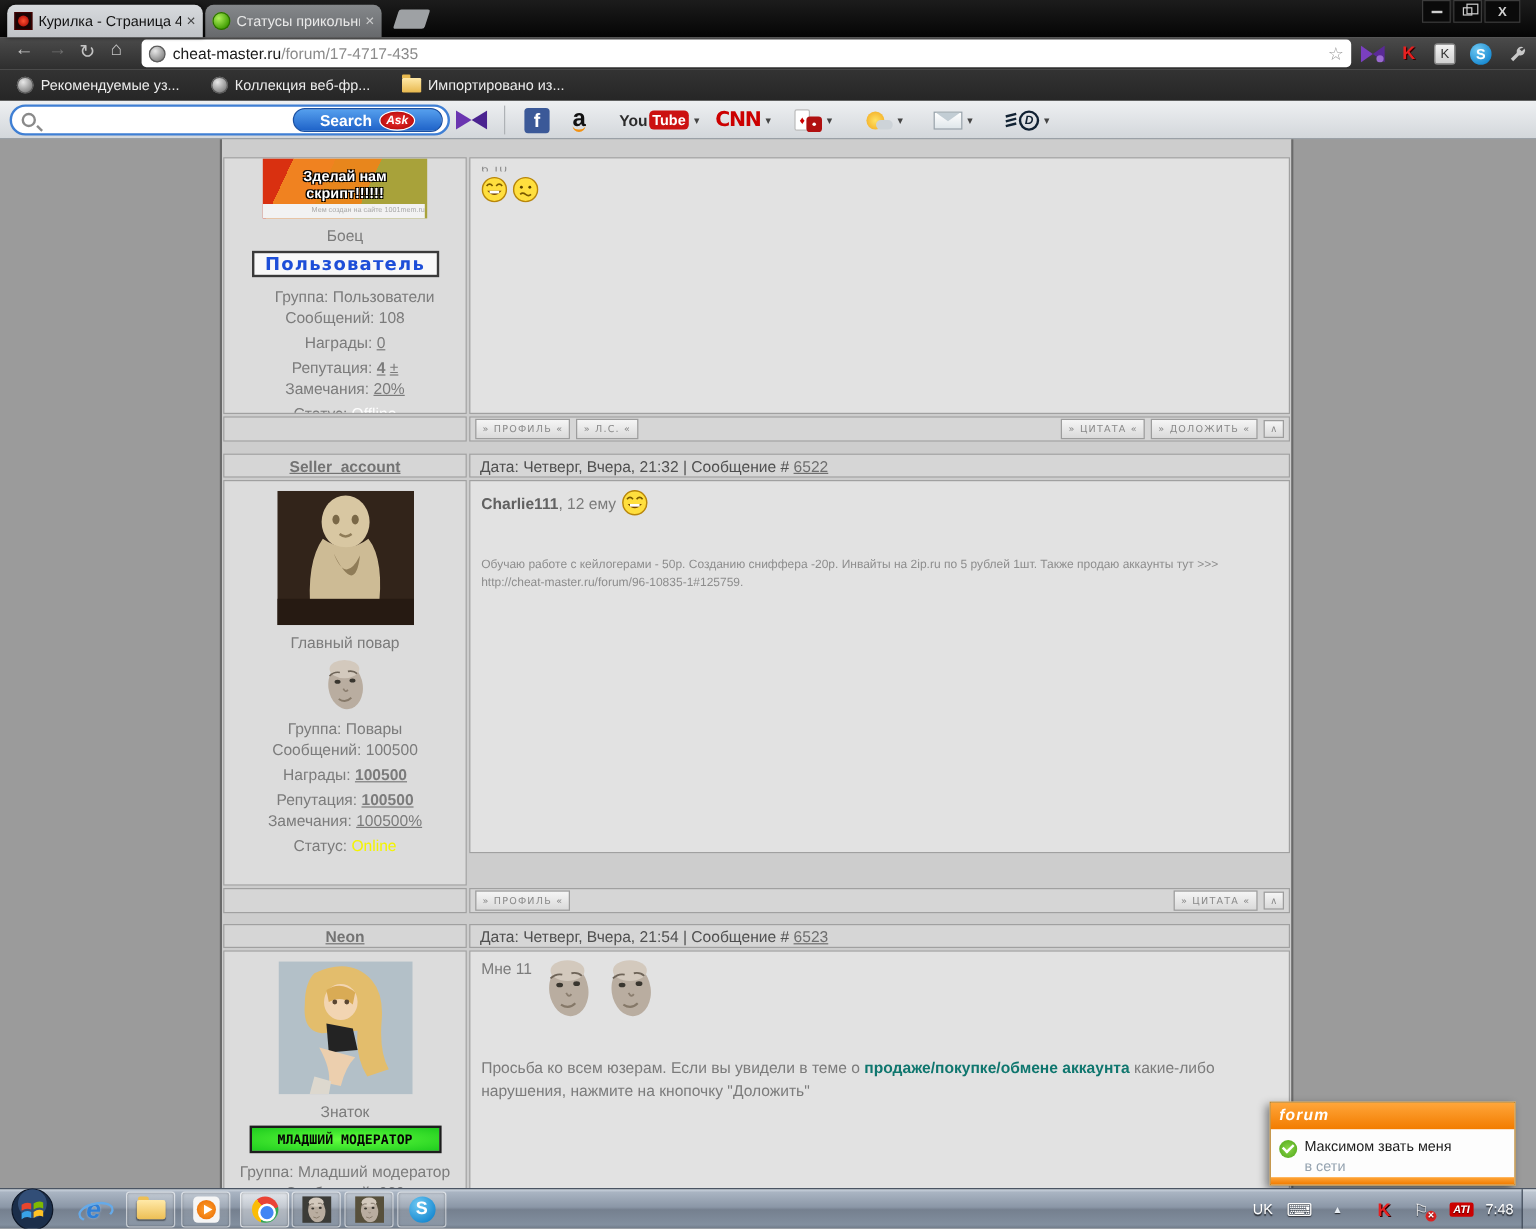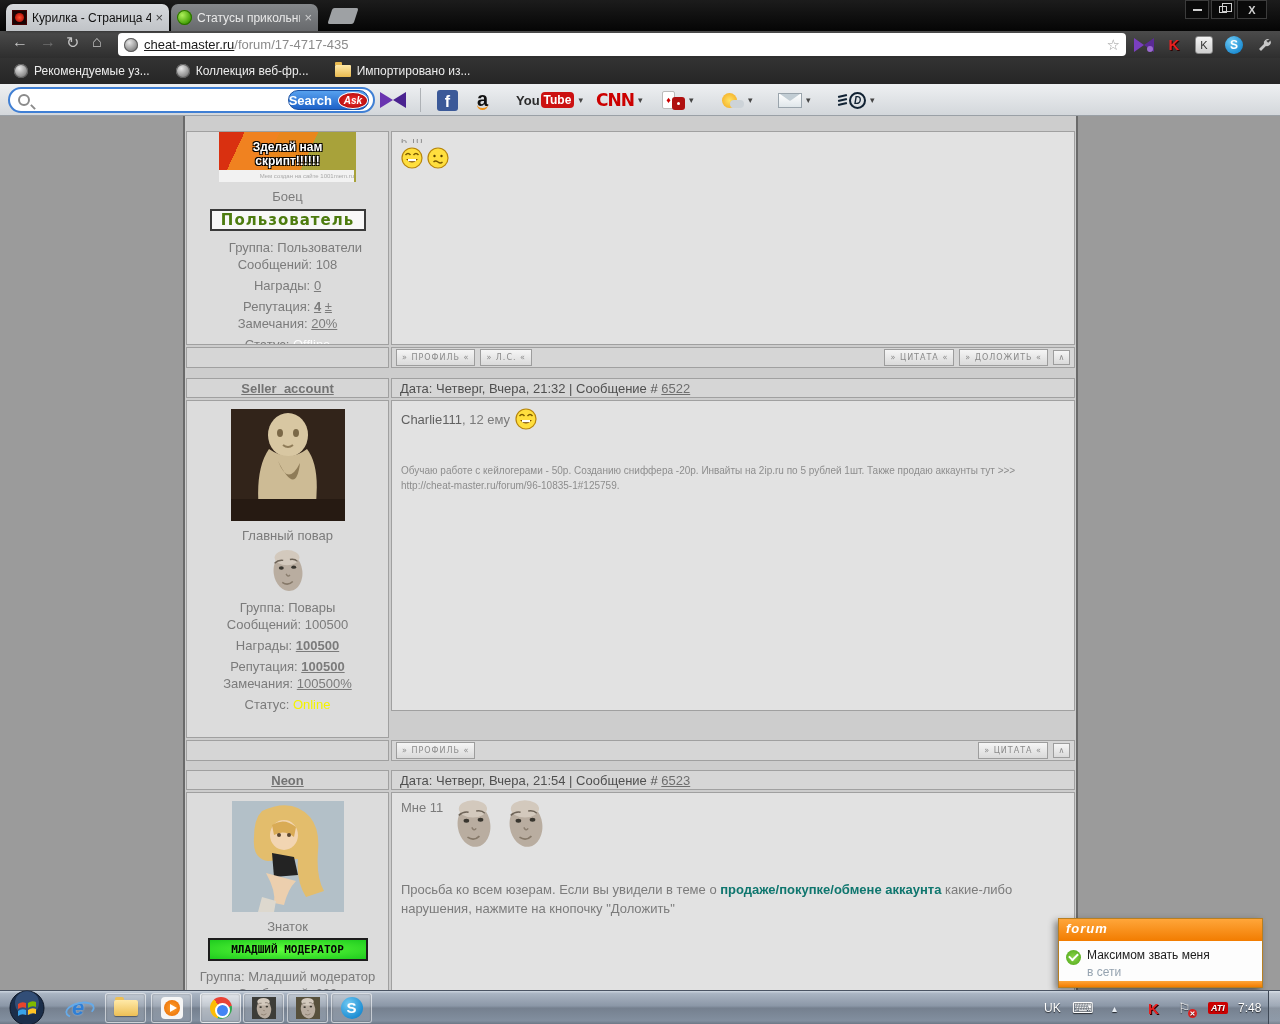--- a/index.html
+++ b/index.html
@@ -20,38 +20,38 @@
   .newtab { position:absolute; left:330px; top:8px; width:26px; height:16px; background:#9ea1a4; transform:skewX(-18deg); border-radius:2px; }
   .wctl { position:absolute; top:0; height:19px; background:#0a0a0a; border:1px solid #3c3c3c; color:#cfcfcf; display:flex; align-items:center; justify-content:center; font-size:11px; font-weight:bold; }
   .minbar { width:9px; height:2px; background:#cfcfcf; }
   .restsq { width:8px; height:7px; border:1px solid #cfcfcf; position:relative; background:#0a0a0a; }
   .restsq:before { content:""; position:absolute; left:2px; top:-4px; width:8px; height:7px; border:1px solid #cfcfcf; }
 
   #navbar { position:absolute; left:0; top:31px; width:1280px; height:27px; background:linear-gradient(#4b4b4b,#2e2e2e); }
   .navico { position:absolute; top:2px; font-size:16px; color:#c3c3c3; }
   #addrbar { position:absolute; left:118px; top:33px; width:1008px; height:23px; background:#fff; border-radius:4px; display:flex; align-items:center; padding:0 6px; }
   #addrbar .url { font-size:13px; margin-left:6px; }
-  .url-domain { color:#1b1b1b;text-decoration:underline; }
+  .url-domain { color:#1b1b1b; }
   .url-path { color:#8b8b8b; }
   .star { margin-left:auto; color:#9a9a9a; font-size:15px; }
   .extico { position:absolute; top:33px; width:24px; height:23px; display:flex; align-items:center; justify-content:center; }
 
   #bookmarksbar { position:absolute; left:0; top:58px; width:1280px; height:26px; background:linear-gradient(#333,#262626); display:flex; align-items:center; }
   .bk { display:flex; align-items:center; color:#ececec; font-size:12px; margin-left:14px; white-space:nowrap; }
   .bk .bico { margin-right:6px; }
   .globe { width:14px; height:14px; border-radius:50%; background:radial-gradient(circle at 38% 32%, #e8e8e8, #7c7c7c 75%); box-shadow:0 0 0 1px #5c5c5c inset; }
   .folder { width:16px; height:12px; background:linear-gradient(#ffe9a8,#e8b94f); border-radius:1px; position:relative; }
   .folder:before { content:""; position:absolute; top:-3px; left:0; width:7px; height:3px; background:#e8b94f; border-radius:1px 1px 0 0; }
 
   #asktoolbar { position:absolute; left:0; top:84px; width:1280px; height:32px; background:linear-gradient(#eef0f2,#d3d7db); border-bottom:1px solid #9aa0a6; }
   #searchpill { position:absolute; left:8px; top:3px; width:367px; height:26px; background:#fff; border:2px solid #3f7fd4; border-radius:13px; display:flex; align-items:center; padding:0 4px 0 8px; }
   #searchpill input { border:none; outline:none; flex:1; font-size:13px; min-width:0; background:transparent; }
   .mag { width:12px; height:12px; border:2px solid #8a8a8a; border-radius:50%; position:relative; margin-right:6px; flex:none; }
   .mag:after { content:""; position:absolute; left:10px; top:10px; width:6px; height:2px; background:#8a8a8a; transform:rotate(45deg); }
-  #searchbtn { height:20px; border-radius:10px; background:linear-gradient(#56a0ee,#1e62c8); color:#fff; font-size:13px; font-weight:bold; display:flex; align-items:center; padding:0 0; border:1px solid #1a4fa0; }
+  #searchbtn { height:20px; border-radius:10px; background:linear-gradient(#56a0ee,#1e62c8); color:#fff; font-size:13px; font-weight:bold; display:flex; align-items:center; padding:0 22px; border:1px solid #1a4fa0; }
   .asklogo { margin-left:6px; width:30px; height:17px; background:radial-gradient(#e33,#a00); border-radius:50%; color:#fff; font-style:italic; font-weight:bold; font-size:10px; display:flex; align-items:center; justify-content:center; border:1px solid #fff; }
   .tbico { position:absolute; top:5px; height:22px; display:flex; align-items:center; }
   .drop { font-size:9px; color:#444; margin-left:4px; }
   .vsep { position:absolute; left:420px; top:4px; width:1px; height:24px; background:#aeb2b6; }
   .fbbox { width:21px; height:21px; background:#3b5998; border-radius:3px; color:#fff; font-weight:bold; font-size:16px; display:flex; align-items:flex-end; justify-content:center; line-height:19px; }
   .amz { font-size:20px; font-weight:bold; color:#111; border-bottom:2px solid #f29111; border-radius:0 0 8px 8px; line-height:18px; }
   .ytyou { font-weight:bold; color:#2b2b2b; font-size:13px; }
   .yttube { background:#cc1111; color:#fff; font-weight:bold; font-size:12px; border-radius:4px; padding:1px 3px; margin-left:1px; }
   .cnn { color:#c00; font-weight:bold; font-size:17px; letter-spacing:-1px; font-family:"DejaVu Sans", sans-serif; }
   .card { width:13px; height:18px; background:#fff; border:1px solid #bbb; border-radius:2px; color:#c00; font-size:9px; text-align:center; line-height:17px; }
@@ -78,33 +78,33 @@
   .bcell { background:#d6d6d6; height:21px; display:flex; align-items:center; padding:0 4px; gap:5px; }
   .author { font-size:13px; font-weight:bold; color:#737373; text-decoration:underline; }
   .date { font-size:13px; color:#4f4f4f; }
   .date a { color:#6e6e6e; text-decoration:underline; }
   .stat { font-size:13px; color:#7b7b7b; line-height:17px; }
   .stat .u { text-decoration:underline; }
   .stat .b { font-weight:bold; }
   .st-off { color:#fdfdfd; }
   .st-on { color:#f4f400; }
   .rankt { font-size:13px; color:#7b7b7b; margin-top:7px; }
-  .badge-user { width:156px; height:22px; margin:5px auto 0; background:#f8f8f8; border:2px solid #3a3a3a; color:#4d7c0f; font-weight:bold; font-size:15px; letter-spacing:1px; line-height:19px; font-family:"DejaVu Sans", sans-serif; }
+  .badge-user { width:156px; height:22px; margin:5px auto 0; background:#f8f8f8; border:2px solid #3a3a3a; color:#1d4ed8; font-weight:bold; font-size:15px; letter-spacing:1px; line-height:19px; font-family:"DejaVu Sans", sans-serif; }
   .badge-mod { width:160px; height:23px; margin:4px auto 0; background:radial-gradient(#62ff3e,#1ecb1e); border:2px solid #1d1d1d; color:#050505; font-weight:bold; font-size:11px; line-height:20px; text-transform:uppercase; font-family:"DejaVu Sans Mono", monospace; }
   .fbtn { background:linear-gradient(#f5f5f5,#dadada); border:1px solid #9d9d9d; color:#8a8a8a; font-size:8px; letter-spacing:1px; padding:3px 5px; font-family:"DejaVu Sans", sans-serif; white-space:nowrap; }
   .fbtn:before { content:"\00BB\00A0"; }
   .fbtn:after { content:"\00A0\00AB"; }
   .upbtn { margin-left:auto; background:linear-gradient(#f5f5f5,#dadada); border:1px solid #9d9d9d; color:#8a8a8a; font-size:8px; width:17px; height:15px; text-align:center; line-height:14px; }
   .spacer { flex:1; }
   .memeav { width:137px; height:50px; margin:0 auto; position:relative; background:linear-gradient(115deg,#d93010 0 16%, #f08220 16% 38%, #e8861c 38% 62%, #a8a23a 62% 100%); overflow:hidden; }
   .memetxt { position:absolute; left:0; right:0; top:8px; color:#fff; font-weight:bold; font-size:12px; text-align:center; text-shadow:-1px -1px 0 #000, 1px -1px 0 #000, -1px 1px 0 #000, 1px 1px 0 #000; }
   .memesub { position:absolute; left:0; right:2px; bottom:0; height:12px; background:#f2f2f2; color:#a9a9a9; font-size:6px; text-align:right; line-height:12px; }
   .avbox { margin:8px auto 0; overflow:hidden; }
   .pbody { padding:7px 9px; font-size:13px; color:#7b7b7b; }
-  .pname { font-weight:normal; color:#616161; }
+  .pname { font-weight:bold; color:#616161; }
   .psmall { font-size:10px; color:#8d8d8d; line-height:15px; margin-top:33px; width:640px; }
   .clipline { height:4px; overflow:hidden; font-size:11px; color:#8d8d8d; line-height:4px; }
   .smrow { display:flex; gap:4px; margin-top:4px; }
   .facerow { display:flex; gap:6px; margin-left:8px; margin-top:-2px; }
   .ppara { margin-top:32px; font-size:13px; color:#7b7b7b; line-height:19px; width:640px; }
   .ppara b { color:#0f766e; }
 
   
   #skypop { position:absolute; left:1058px; top:918px; width:205px; height:70px; background:#fdfdfd; border:1px solid #b77f22; box-shadow:-3px 3px 7px rgba(0,0,0,.45); }
   .skhead { height:22px; background:linear-gradient(#ffa63a,#f27c00); color:#fff; font-weight:bold; font-size:13px; font-style:italic; padding:2px 0 0 7px; letter-spacing:1px; }

